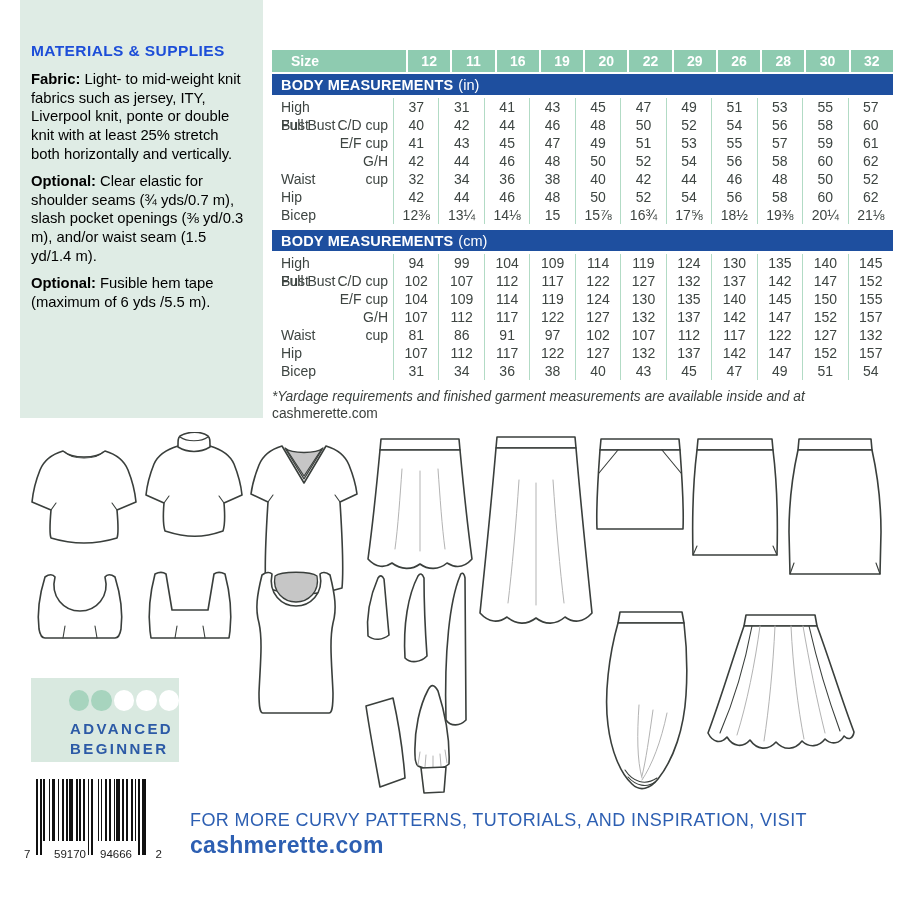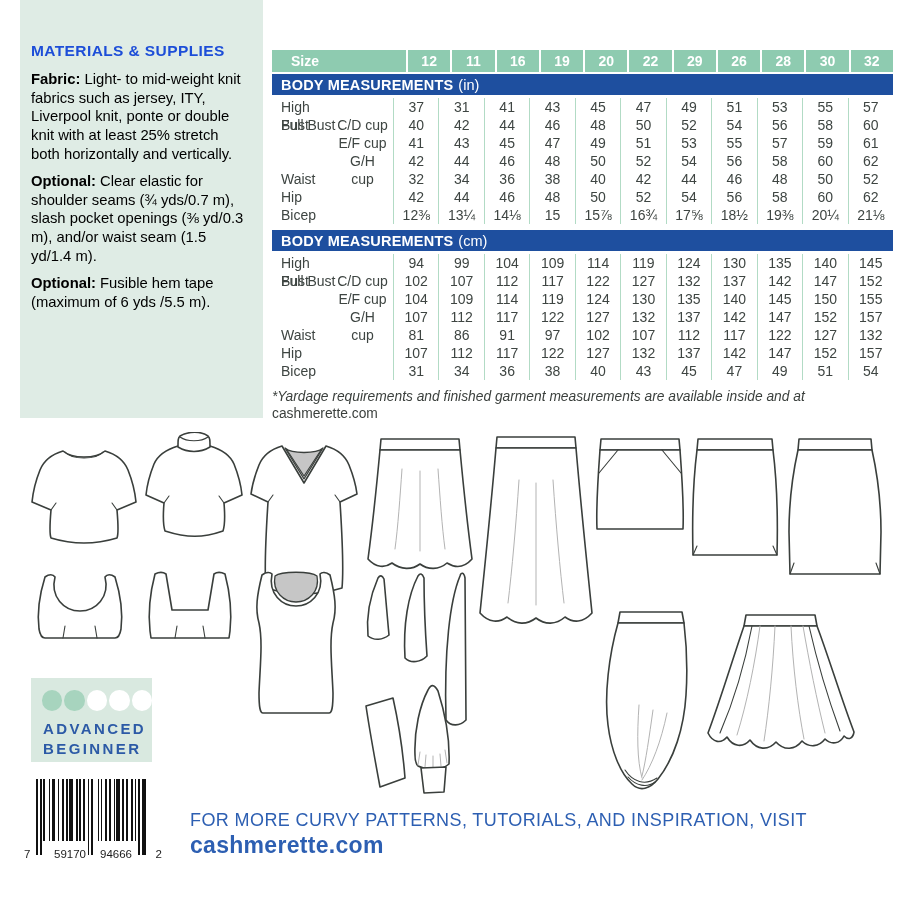--- a/index.html
+++ b/index.html
@@ -18,28 +18,28 @@
   .size-label{width:134px;box-sizing:border-box;padding-left:19px;}
   .size-cell{flex:1;text-align:center;border-left:2px solid #fff;line-height:22px;}
   .section-bar{height:21px;background:#1e4f9f;color:#fff;display:flex;align-items:center;
                padding-left:9px;font-size:14.5px;margin-top:2px;}
   .section-bar .t{font-weight:bold;letter-spacing:.2px;}
   .section-bar .u{font-weight:normal;margin-left:5px;}
   .section-bar.second{margin-top:6px;}
   .rows{margin-top:3px;}
   .mrow{display:flex;height:18px;font-size:14px;color:#3e4542;}
   .mlabel{width:65px;box-sizing:border-box;padding-left:9px;line-height:18px;}
-  .msub{width:56px;box-sizing:border-box;text-align:center;padding-right:5px;line-height:18px;}
+  .msub{width:56px;box-sizing:border-box;text-align:right;padding-right:5px;line-height:18px;}
   .mcell{flex:1;text-align:center;border-left:1px solid #b2dbc5;line-height:18px;}
   
   .footnote{position:absolute;left:272px;top:388px;width:620px;font-size:13.8px;
             line-height:1.25;color:#3a3f3c;}
   .footnote .it{font-style:italic;}
   
-  .badge{position:absolute;left:31px;top:678px;width:121px;height:84px;background:#d9e9e0;}
+  .badge{position:absolute;left:31px;top:678px;width:121px;height:84px;background:#d9e9e0;padding-left:27px;}
   .dots{display:flex;gap:2px;margin:12px 0 0 11px;}
   .dot{width:21px;height:21px;border-radius:50%;background:#fff;}
   .dot.filled{background:#a7d4be;}
   .badge-text{margin:8px 0 0 12px;font-size:15px;font-weight:bold;letter-spacing:2.4px;
               color:#2c5aa6;line-height:1.35;}
   
   .barcode{position:absolute;left:33px;top:779px;width:118px;height:82px;}
   .barcode .bar{position:absolute;top:0;background:#111;}
   .bc-digit{position:absolute;font-size:11.5px;color:#1c1c1c;bottom:1px;}
   

